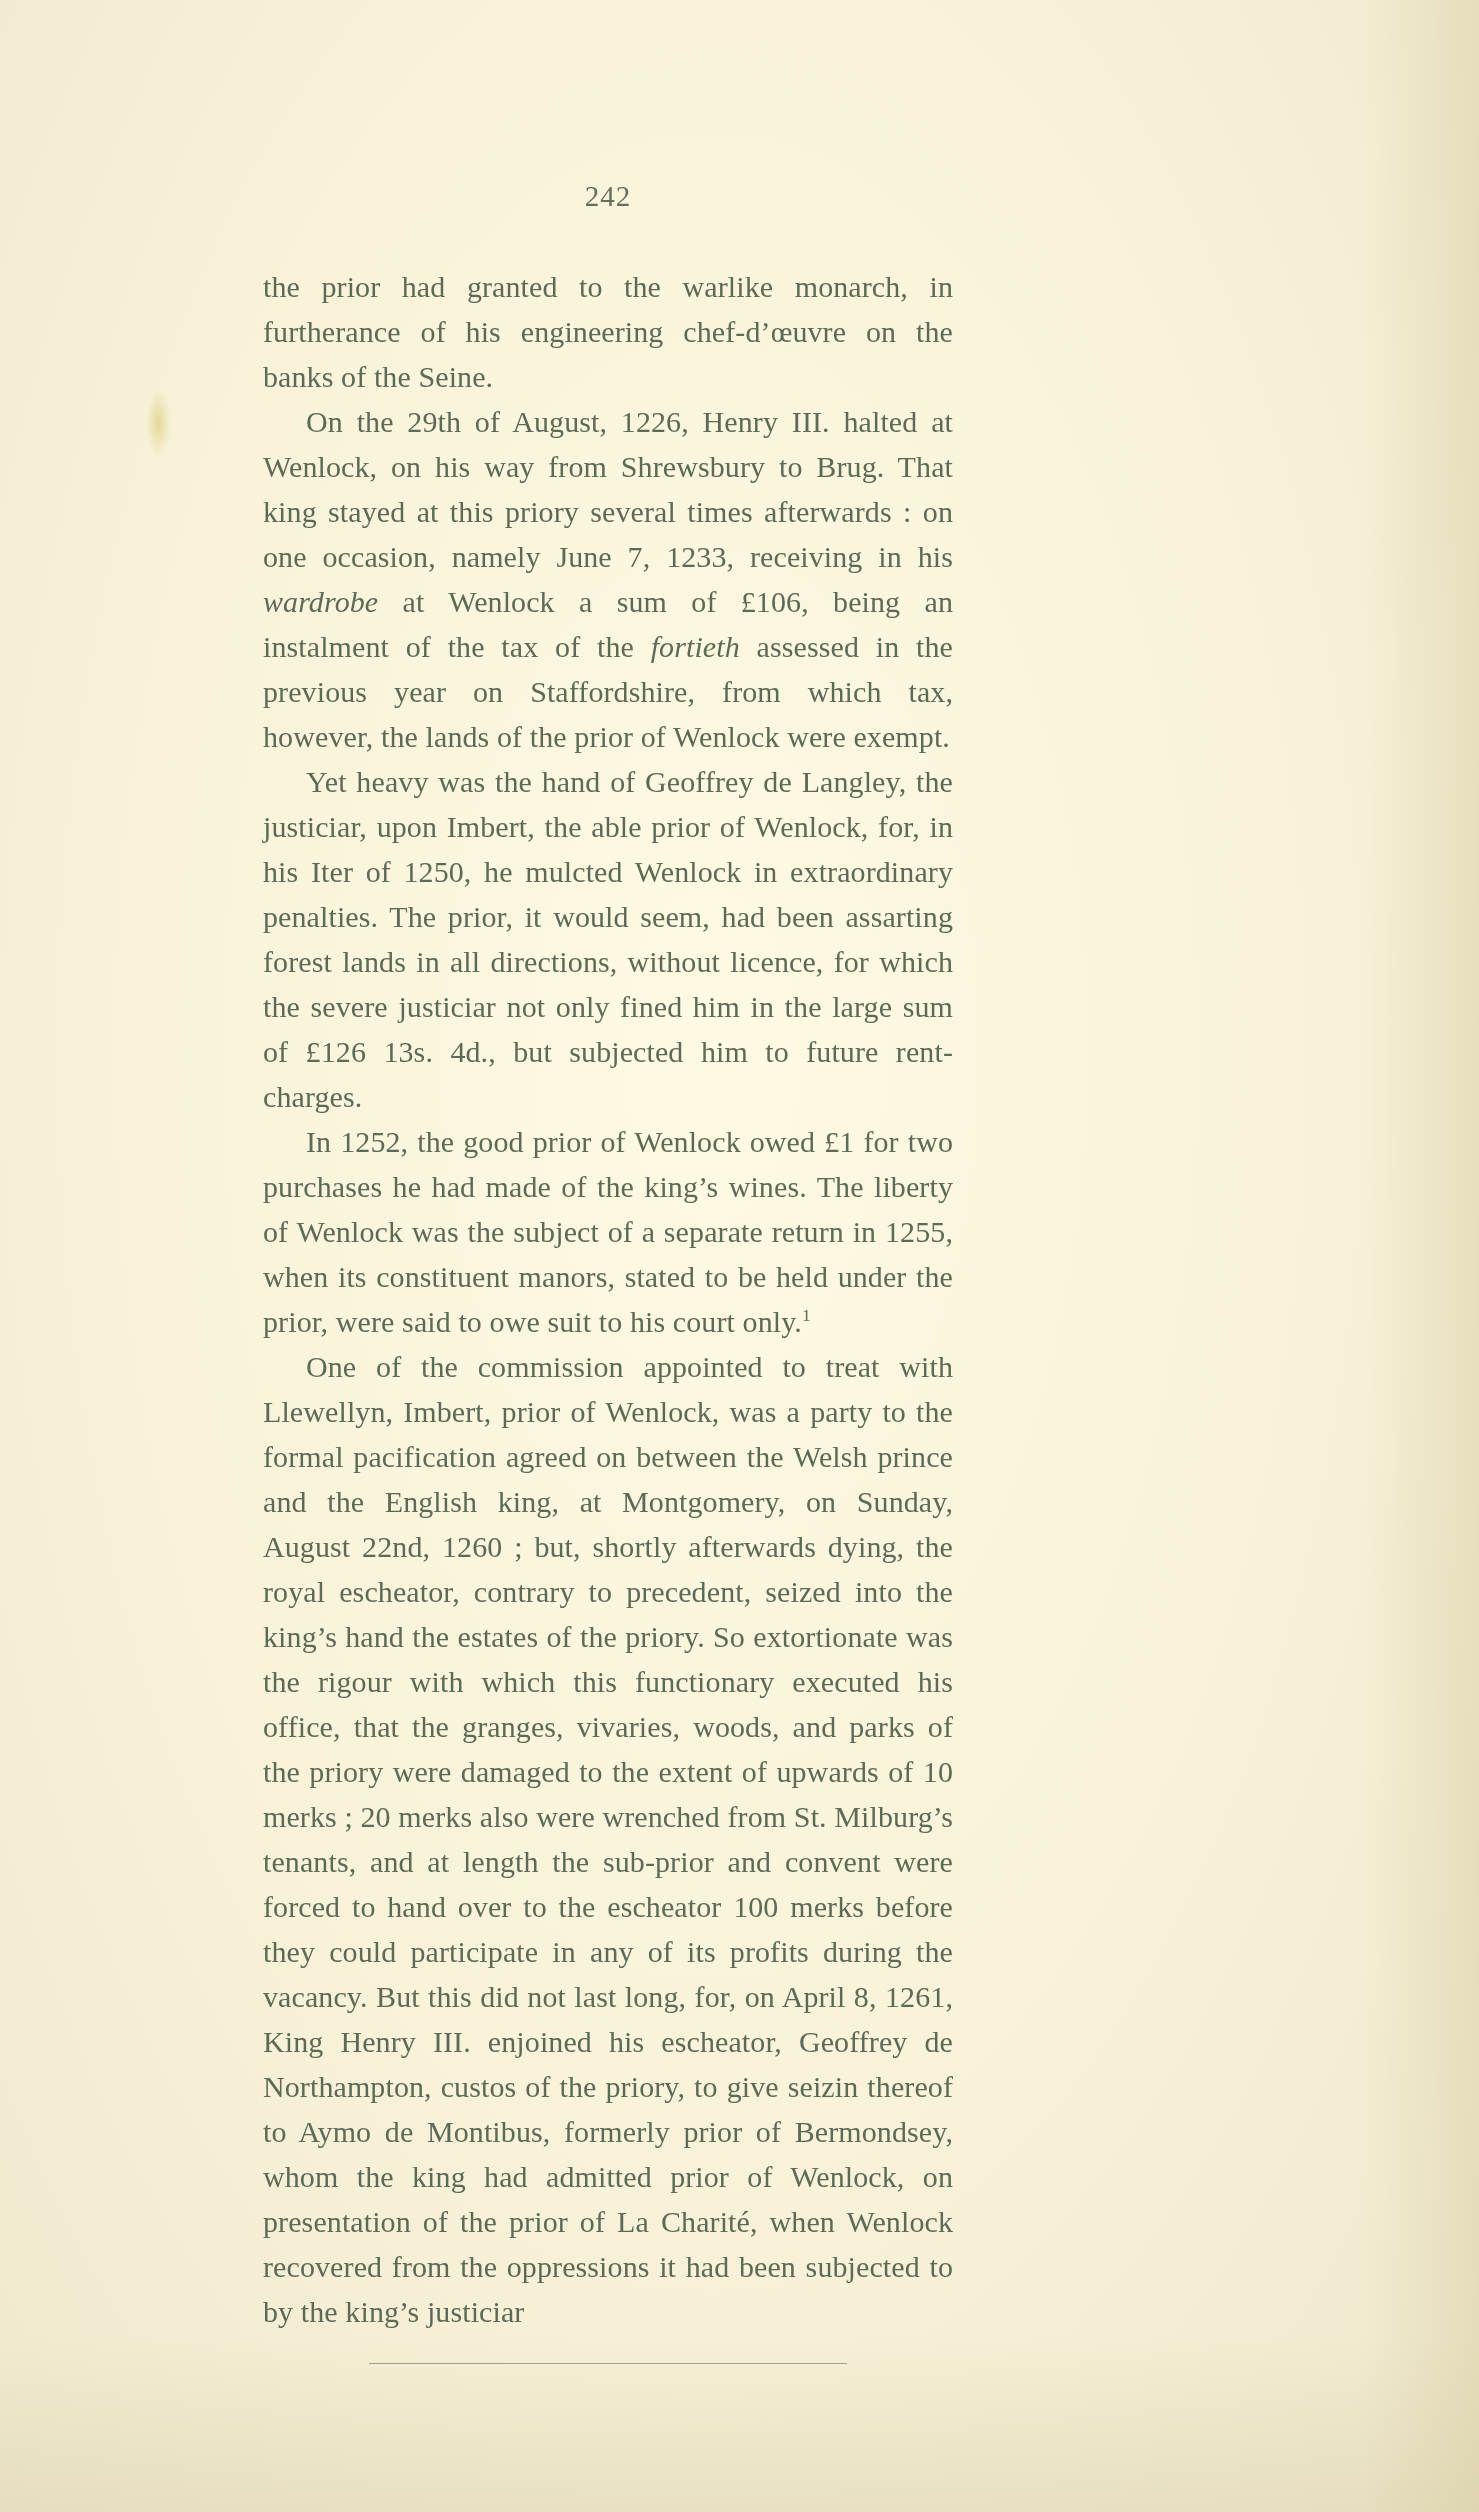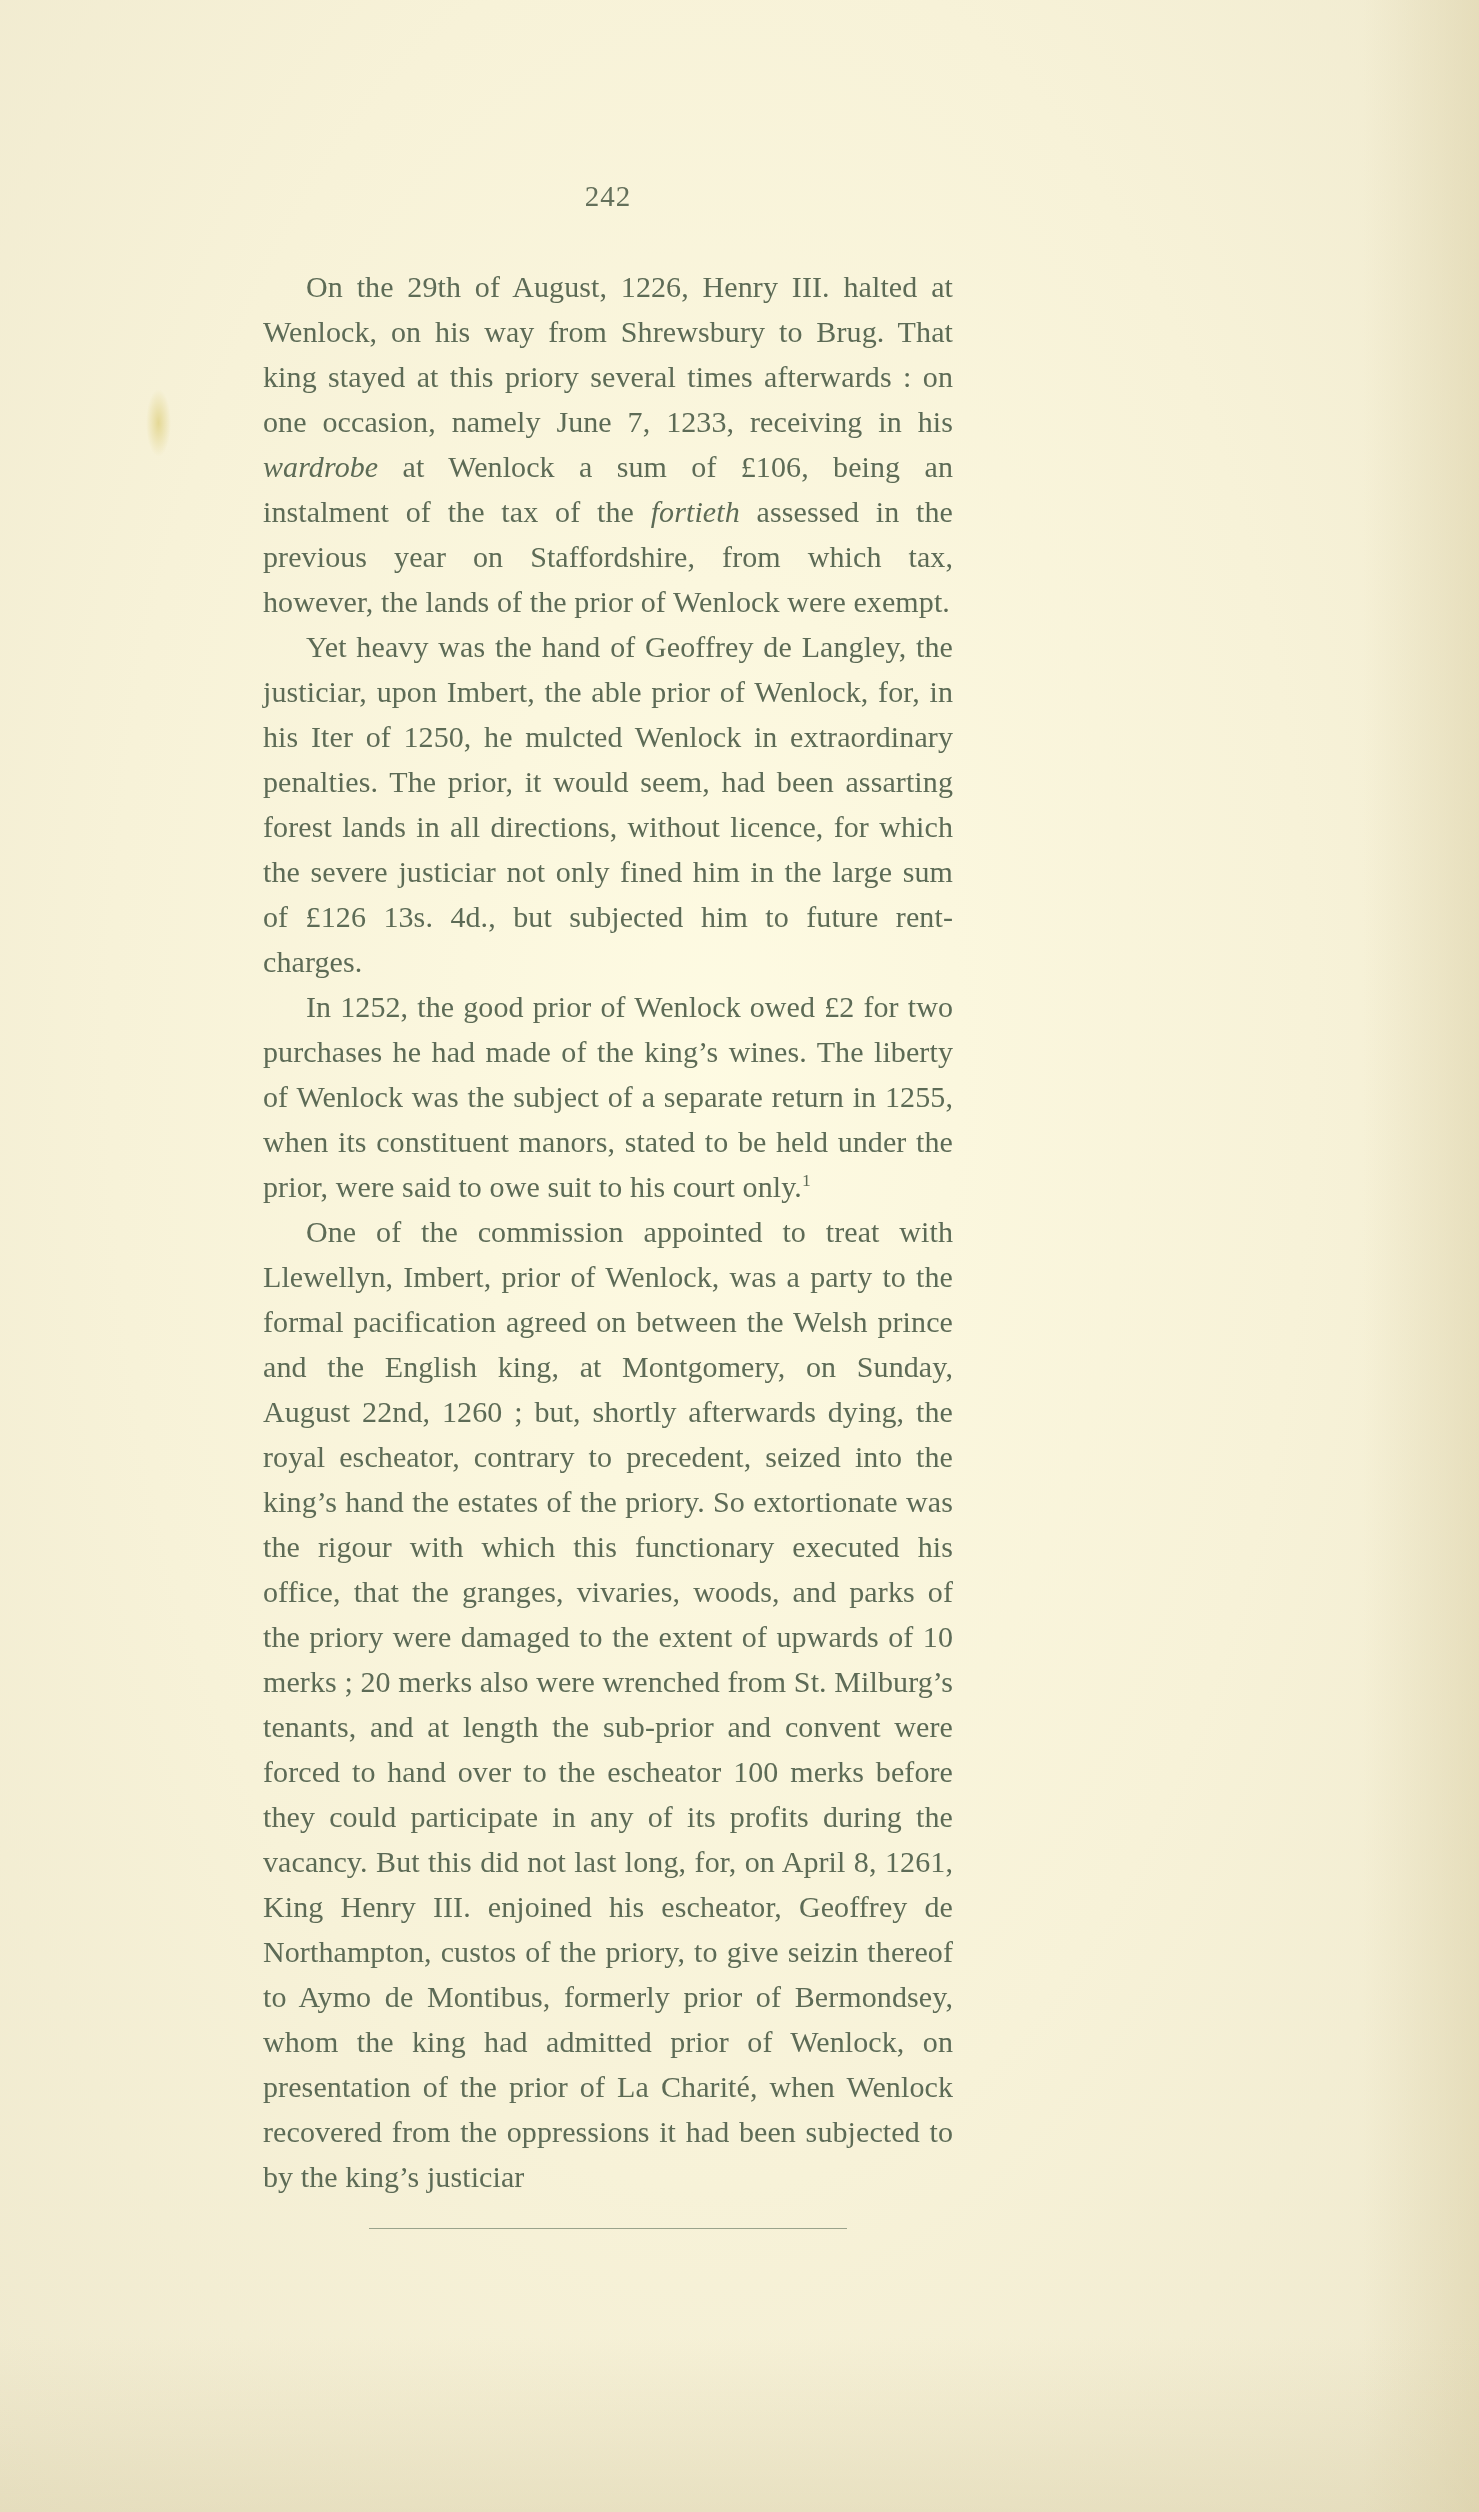--- a/index.html
+++ b/index.html
@@ -124,26 +124,27 @@
 <div class="paper-stain-left"></div>
 <div class="paper-edge-right"></div>
 <div class="paper-edge-bottom"></div>
 
 <div class="content">
 
   <div class="page-number">242</div>
 
   <div class="body-text">
 
+    <p class="no-indent"><span>the prior had granted to the warlike monarch, in furtherance of his engineering chef-d’œuvre on the banks of the Seine.</span></p>
 
     <p>On the 29th of August, 1226, Henry III. halted at Wenlock, on his way from Shrewsbury to Brug. That king stayed at this priory several times afterwards : on one occasion, namely June 7, 1233, receiving in his <i>wardrobe</i> at Wenlock a sum of £106, being an instalment of the tax of the <i>fortieth</i> assessed in the previous year on Staffordshire, from which tax, however, the lands of the prior of Wenlock were exempt.</p>
 
     <p><span>Yet heavy was the hand of Geoffrey de Langley, the justiciar, upon Imbert, the able prior of Wenlock, for, in his Iter of 1250, he mulcted Wenlock in extraordinary penalties. The prior, it would seem, had been assarting forest lands in all directions, without licence, for which the severe justiciar not only fined him in the large sum of £126 13s. 4d., but subjected him to future rent-charges.</span></p>
 
-    <p><span>In 1252, the good prior of Wenlock owed £2 for two purchases he had made of the king’s wines. The liberty of Wenlock was the subject of a separate return in 1255, when its constituent manors, stated to be held under the prior, were said to owe suit to his court only.</span><sup class="fn-ref">1</sup></p>
+    <p><span>In 1252, the good prior of Wenlock owed £1 for two purchases he had made of the king’s wines. The liberty of Wenlock was the subject of a separate return in 1255, when its constituent manors, stated to be held under the prior, were said to owe suit to his court only.</span><sup class="fn-ref">1</sup></p>
 
     <p><span>One of the commission appointed to treat with Llewellyn, Imbert, prior of Wenlock, was a party to the formal pacification agreed on between the Welsh prince and the English king, at Montgomery, on Sunday, August 22nd, 1260 ; but, shortly afterwards dying, the royal escheator, contrary to precedent, seized into the king’s hand the estates of the priory. So extortionate was the rigour with which this functionary executed his office, that the granges, vivaries, woods, and parks of the priory were damaged to the extent of upwards of 10 merks ; 20 merks also were wrenched from St. Milburg’s tenants, and at length the sub-prior and convent were forced to hand over to the escheator 100 merks before they could participate in any of its profits during the vacancy. But this did not last long, for, on April 8, 1261, King Henry III. enjoined his escheator, Geoffrey de Northampton, custos of the priory, to give seizin thereof to Aymo de Montibus, formerly prior of Bermondsey, whom the king had admitted prior of Wenlock, on presentation of the prior of La Charité, when Wenlock recovered from the oppressions it had been subjected to by the king’s justiciar</span></p>
 
   </div>
 
   <hr class="footnote-rule">
 
 
 </div>
 

